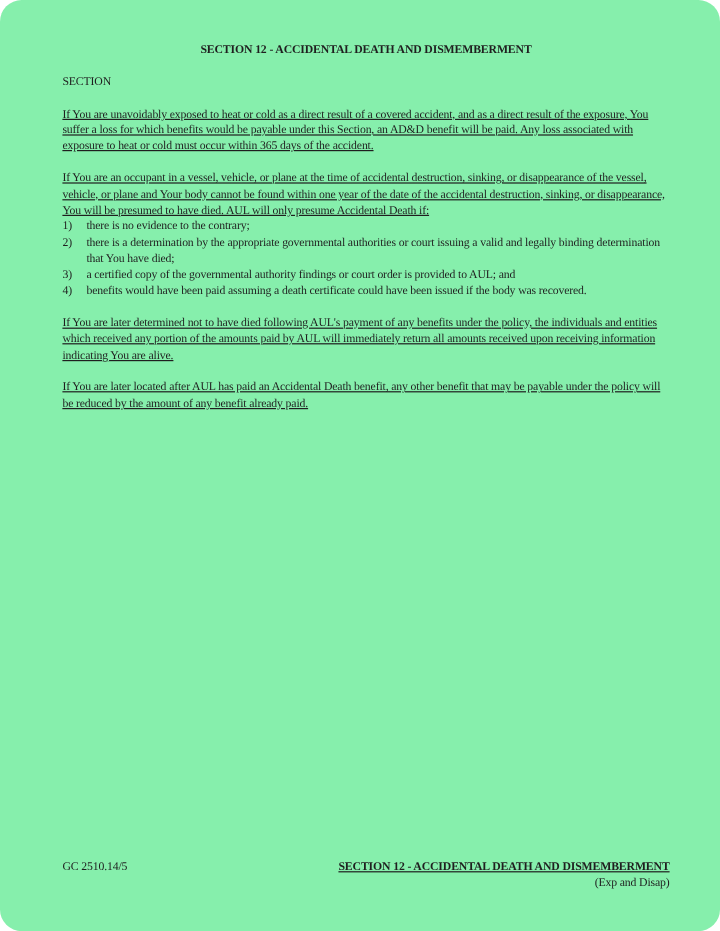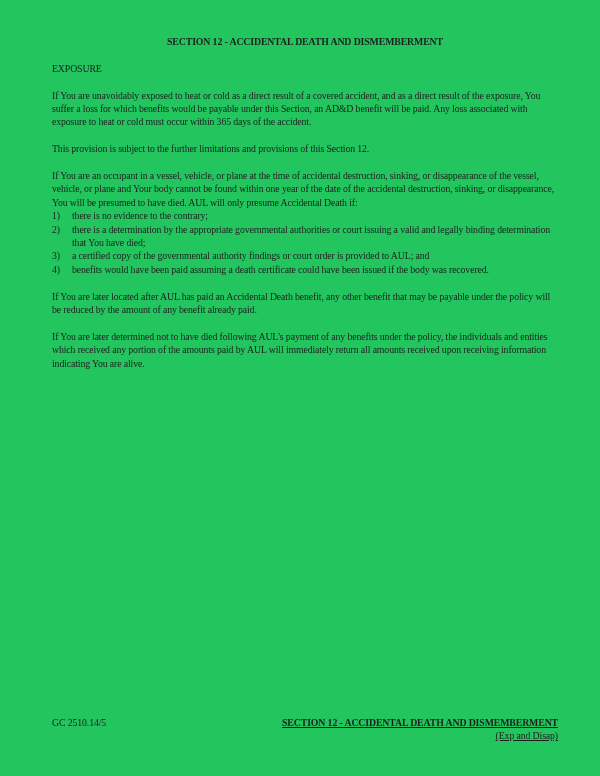--- a/index.html
+++ b/index.html
@@ -1,43 +1,45 @@
 <!DOCTYPE html>
 <html><head>
 <meta charset="utf-8">
 <style>
   html, body { margin: 0; padding: 0; background: #ffffff; }
   .page {
     position: relative;
     width: 600px;
     height: 776px;
-    background: #22c55e;
+    background: #86efac;
     font-family: "Liberation Serif", "DejaVu Serif", serif;
     font-size: 9.8px;
     line-height: 13.4px;
     letter-spacing: -0.12px;
     color: #1f1f1f;
     overflow: hidden;
+    border-radius: 18px;
   }
   .content {
     position: absolute;
     left: 52px;
     top: 35px;
     width: 506px;
   }
   .doc-title {
     font-weight: bold;
     text-align: center;
     margin: 0;
   }
   .heading {
     margin: 13.4px 0 0 0;
   }
   .para {
     margin: 13.4px 0 0 0;
+    text-decoration: underline;
   }
   .cond-list { margin: 0; }
   .cond-row { display: flex; }
   .cond-num { flex: 0 0 20px; width: 20px; }
   .cond-text { flex: 1; }
   .footer {
     position: absolute;
     left: 52px;
     top: 716px;
     width: 506px;
@@ -50,37 +52,35 @@
   }
   .footer-code {
     position: absolute;
     left: 0;
     top: 0;
     font-weight: normal;
   }
   .footer-note {
     text-align: right;
     margin-top: 0;
-    text-decoration: underline;
   }
 </style>
 </head>
 <body>
 
 <div class="page">
   <div class="content">
 
     <div class="doc-title">SECTION 12 - ACCIDENTAL DEATH AND DISMEMBERMENT</div>
 
-    <div class="heading">EXPOSURE</div>
+    <div class="heading">SECTION</div>
 
     <p class="para">If You are unavoidably exposed to heat or cold as a direct result of a covered accident, and as a direct result of the exposure, You suffer a loss for which benefits would be payable under this Section, an AD&amp;D benefit will be paid. Any loss associated with exposure to heat or cold must occur within 365 days of the accident.</p>
 
 
-    <p class="para">This provision is subject to the further limitations and provisions of this Section 12.</p>
 
 
     <p class="para">If You are an occupant in a vessel, vehicle, or plane at the time of accidental destruction, sinking, or disappearance of the vessel, vehicle, or plane and Your body cannot be found within one year of the date of the accidental destruction, sinking, or disappearance, You will be presumed to have died. AUL will only presume Accidental Death if:</p>
 
     <div class="cond-list">
       <div class="cond-row">
         <span class="cond-num">1)</span>
         <span class="cond-text">there is no evidence to the contrary;</span>
       </div>
       <div class="cond-row">
@@ -90,23 +90,23 @@
       <div class="cond-row">
         <span class="cond-num">3)</span>
         <span class="cond-text">a certified copy of the governmental authority findings or court order is provided to AUL; and</span>
       </div>
       <div class="cond-row">
         <span class="cond-num">4)</span>
         <span class="cond-text">benefits would have been paid assuming a death certificate could have been issued if the body was recovered.</span>
       </div>
     </div>
 
+    <p class="para">If You are later determined not to have died following AUL's payment of any benefits under the policy, the individuals and entities which received any portion of the amounts paid by AUL will immediately return all amounts received upon receiving information indicating You are alive.</p>
+
     <p class="para">If You are later located after AUL has paid an Accidental Death benefit, any other benefit that may be payable under the policy will be reduced by the amount of any benefit already paid.</p>
-
-    <p class="para">If You are later determined not to have died following AUL's payment of any benefits under the policy, the individuals and entities which received any portion of the amounts paid by AUL will immediately return all amounts received upon receiving information indicating You are alive.</p>
 
 
   </div>
 
   <div class="footer">
     <div class="footer-line1">
       <span class="footer-code">GC 2510.14/5</span>
       <span>SECTION 12 - ACCIDENTAL DEATH AND DISMEMBERMENT</span>
     </div>
     <div class="footer-note">(Exp and Disap)</div>

